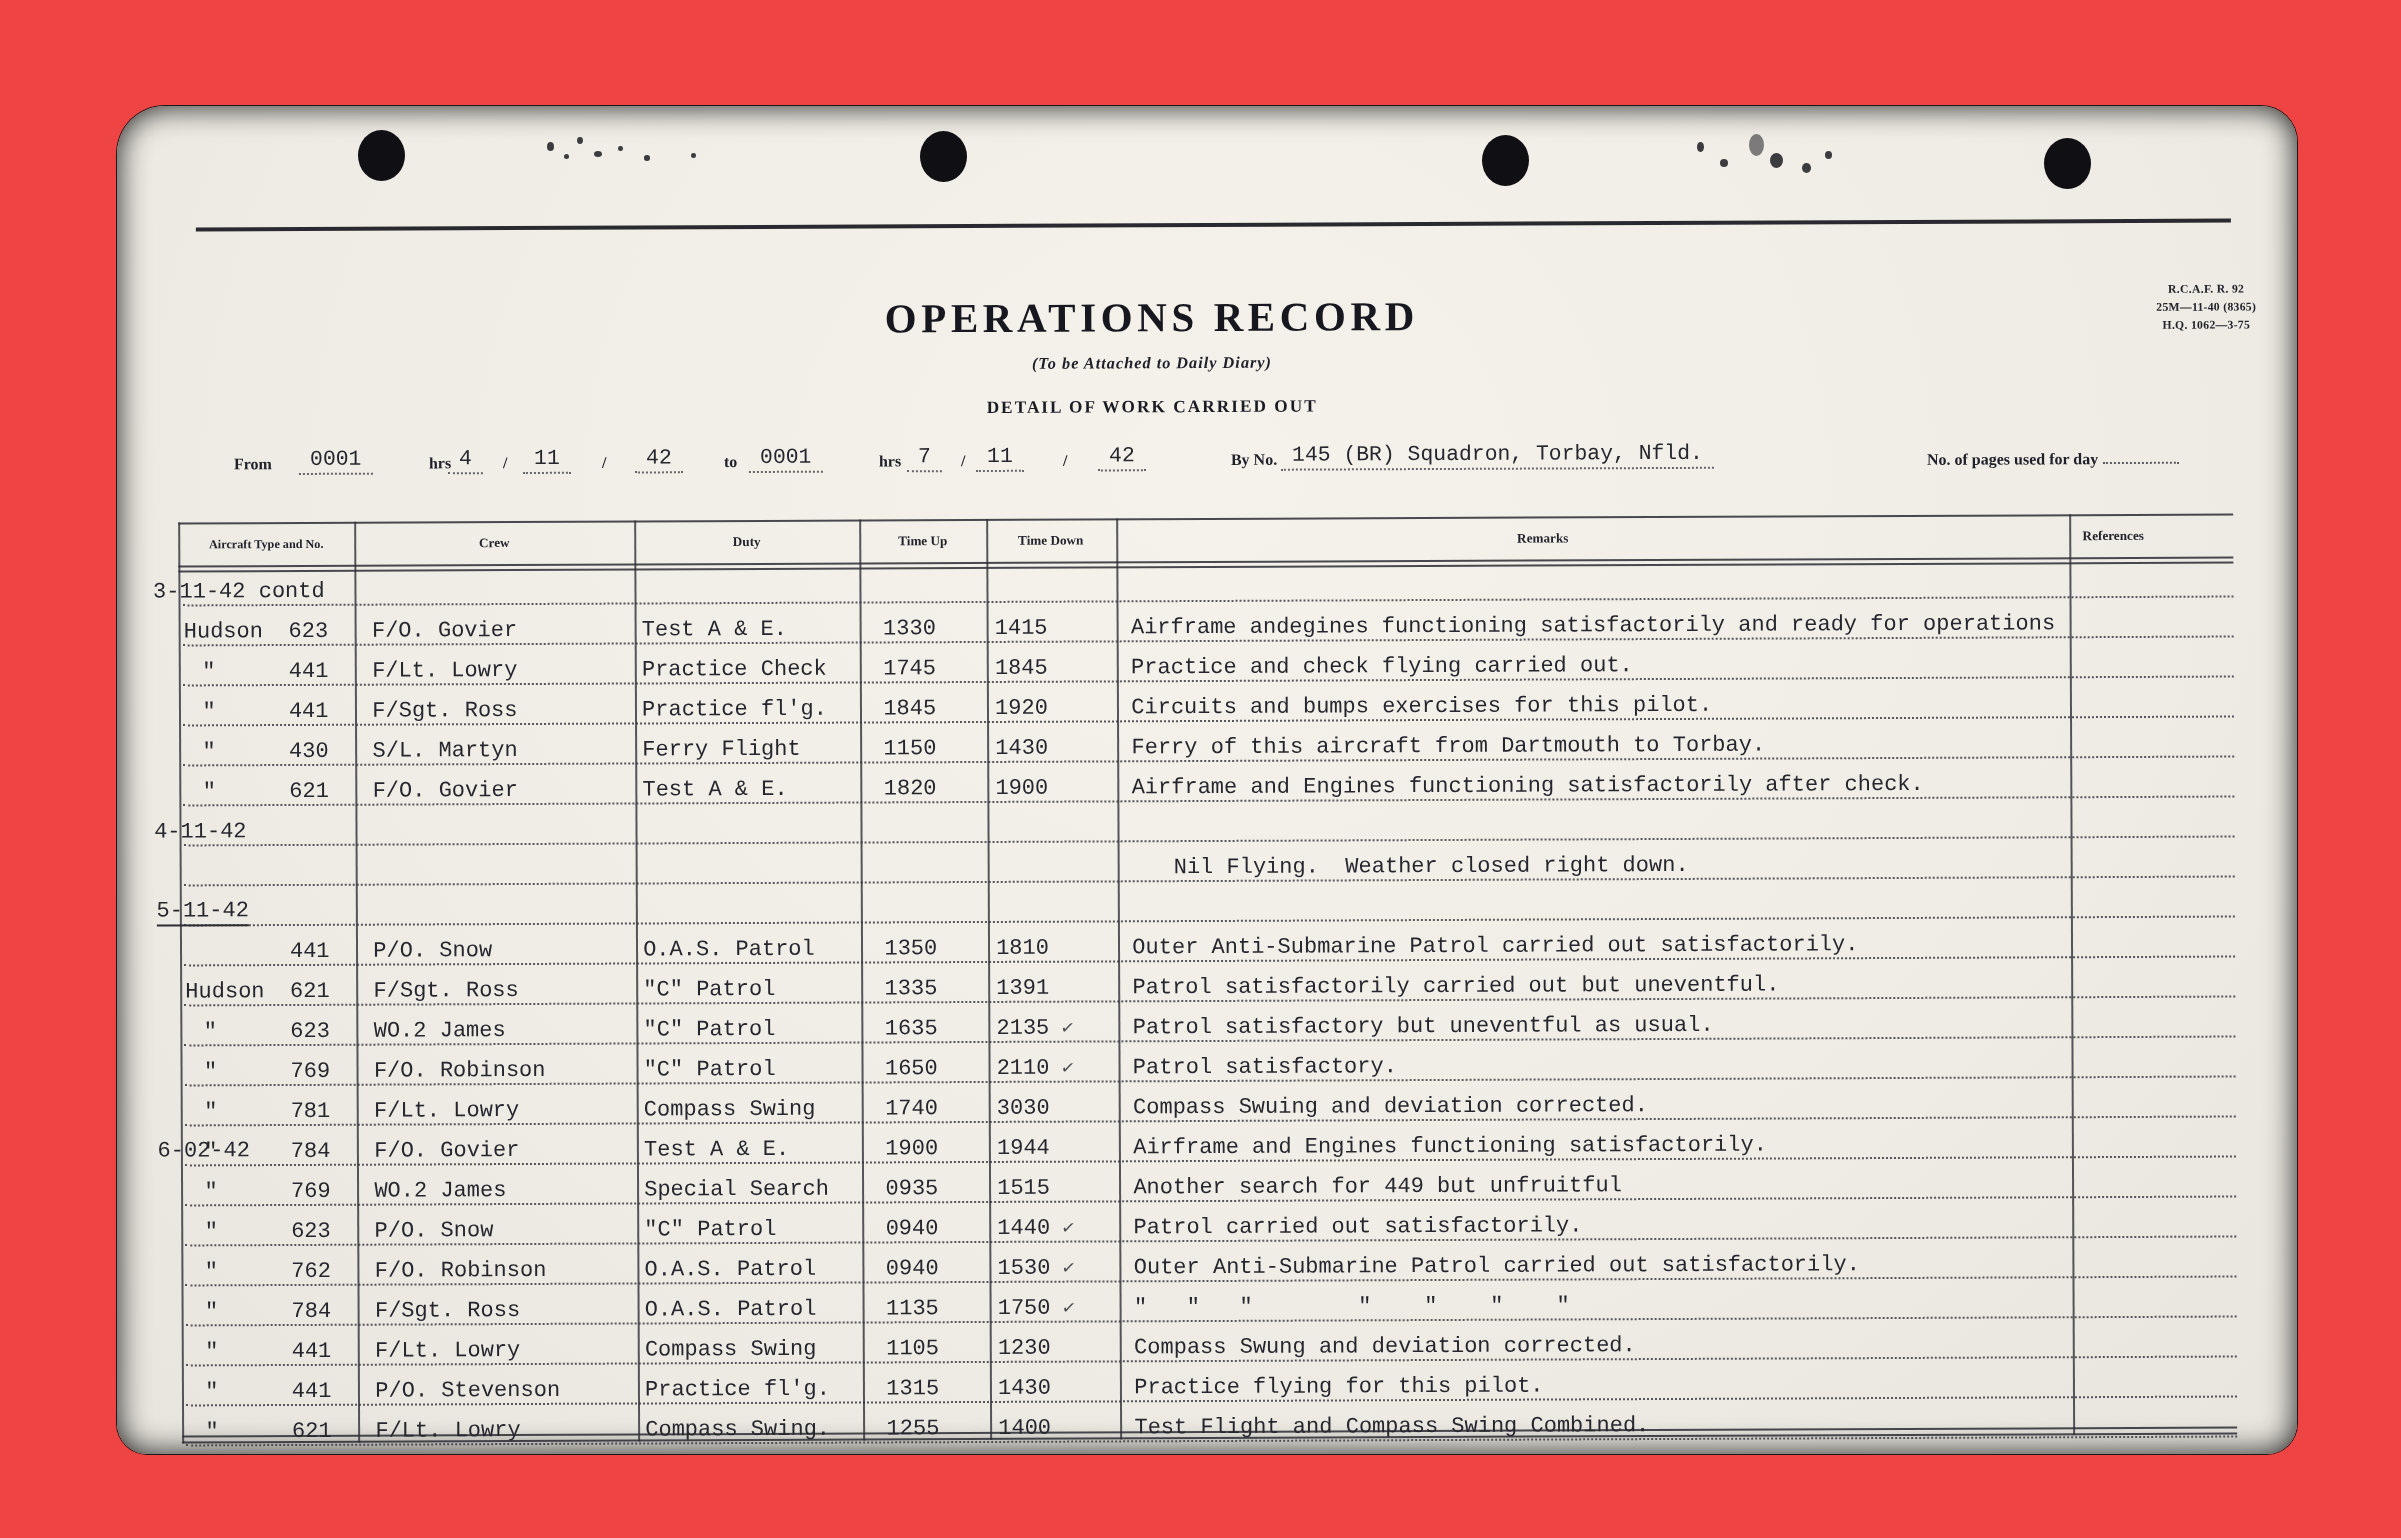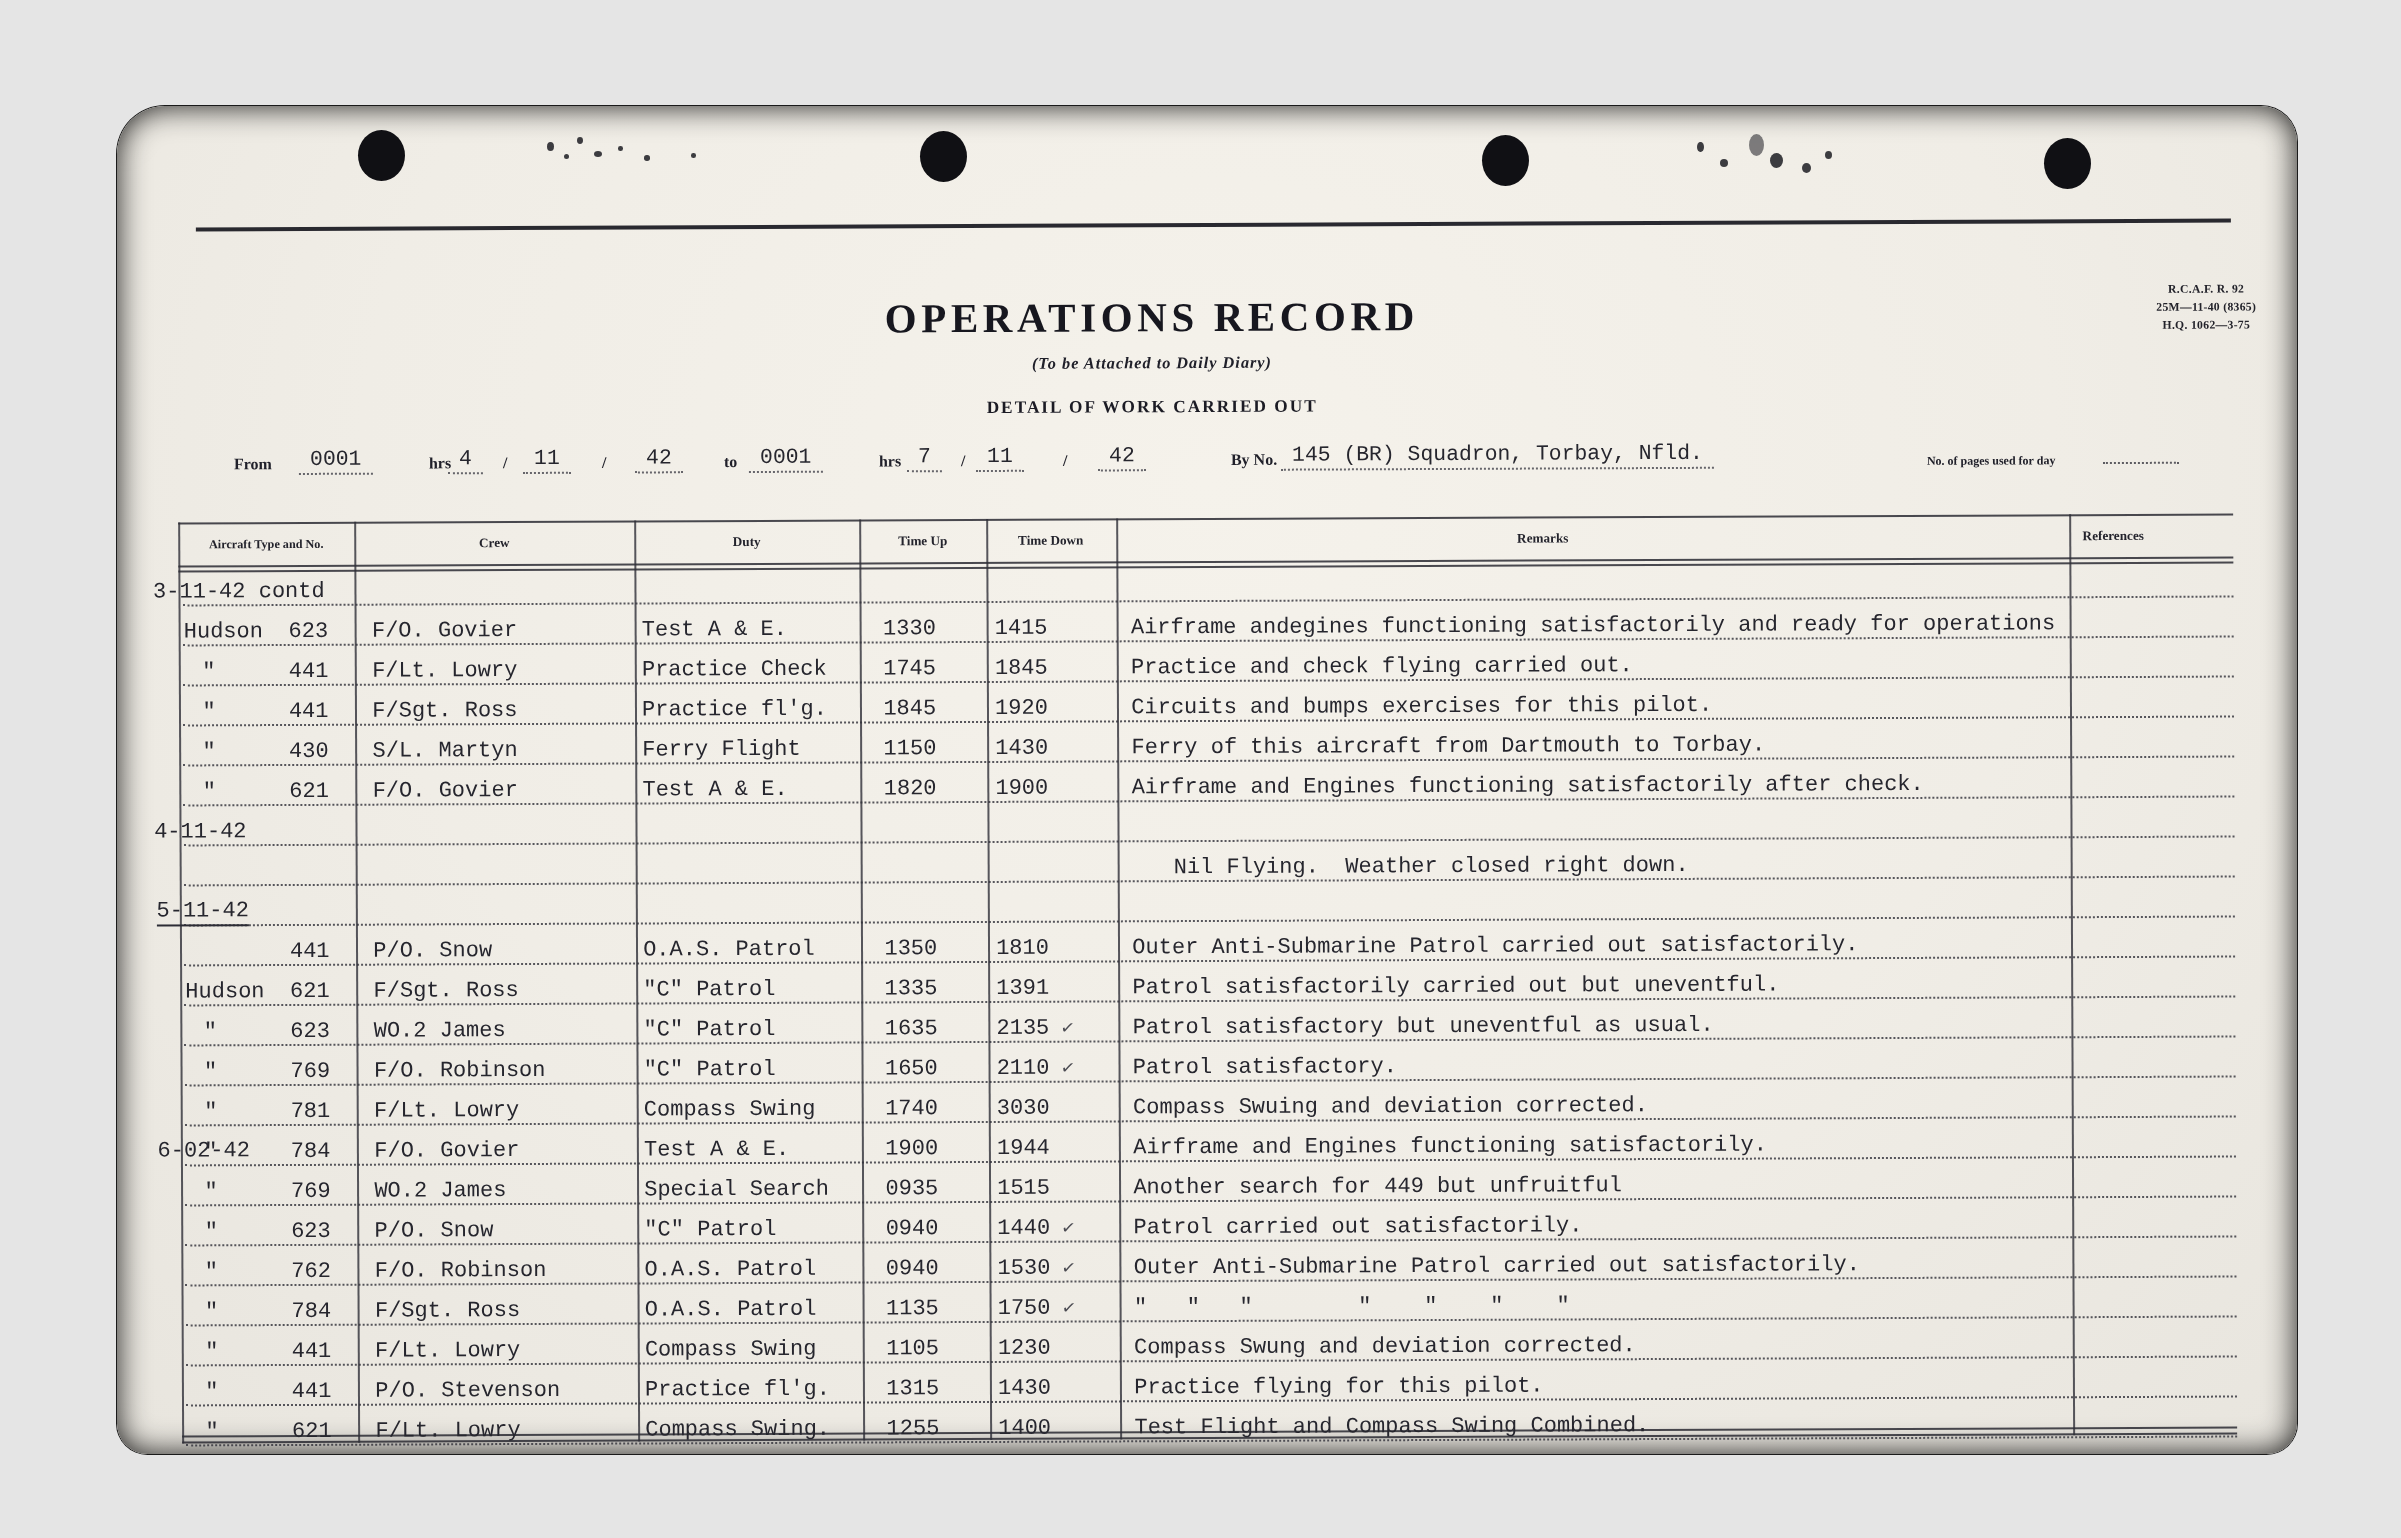--- a/index.html
+++ b/index.html
@@ -1,16 +1,16 @@
 <!DOCTYPE html>
 <html style="font-size:8.1px"><head>
 <meta charset="utf-8">
 <style>
   html,body{margin:0;padding:0;background:#080808;}
-  .stage{position:relative;width:2401px;height:1539px;background:#e5e5e5;overflow:hidden;
+  .stage{position:relative;width:2401px;height:1539px;background:#ef4444;overflow:hidden;
          font-family:"Liberation Serif", serif;}
   .paper{position:absolute;left:117px;top:106px;width:2180px;height:1348px;
          background:radial-gradient(ellipse at 50% 28%, #f5f2eb 0%, #f0ede6 55%, #e8e5de 100%);
          border-radius:48px 36px 30.5px 30.5px;box-shadow:0 0 30.5px rgba(0,0,0,.9) inset, 0 0 0 1px #1a1a1a;}
   .content{position:absolute;inset:0;transform:rotate(-0.25deg);transform-origin:50% 45%;}
   .hole{position:absolute;width:47px;height:51px;border-radius:50%;background:#101014;}
   .speck{position:absolute;border-radius:50%;background:#1c1c22;opacity:.85;}
   .toprule{position:absolute;left:81px;top:117px;width:2035px;height:3.6px;background:#181820;opacity:.92;}
   .codes{position:absolute;left:1974px;top:179px;width:234px;text-align:center;
          font-weight:bold;font-size:11.7px;line-height:1.55;color:#22222a;letter-spacing:0.3px;}
@@ -18,21 +18,21 @@
          font-size:41px;letter-spacing:4.6px;color:#17171f;}
   .subtitle{position:absolute;left:0;right:107px;top:247px;text-align:center;font-style:italic;
          font-weight:bold;font-size:16.3px;letter-spacing:1px;color:#20202a;}
   .section-head{position:absolute;left:0;right:107px;top:291px;text-align:center;font-weight:bold;
          font-size:17.3px;letter-spacing:2px;color:#1b1b24;}
   .typed{font-family:"Liberation Mono", monospace;color:#26262e;}
   .fromline{position:absolute;left:0;top:336px;width:100%;height:30.5px;font-size:16px;color:#20202a;}
   .fromline .lab{position:absolute;bottom:3.1px;font-weight:bold;}
   .fromline .typed{position:absolute;bottom:2px;font-size:21.4px;
          border-bottom:2px dotted rgba(55,55,64,.75);padding:0 11.2px 1.5px 11.2px;}
-  .pages-label{position:absolute;left:1811px;bottom:1px;font-weight:bold;font-size:12px;}
+  .pages-label{position:absolute;left:1811px;bottom:1px;font-weight:bold;font-size:16px;}
   .pages-dots{position:absolute;left:1987px;bottom:4.1px;width:76px;border-bottom:2px dotted rgba(55,55,64,.8);}
   
   .table-box{position:absolute;left:62px;top:412px;width:2078px;height:921px;}
   .hline{position:absolute;left:0;height:2px;background:#2a2a33;opacity:.85;}
   .vline{position:absolute;top:0;bottom:0;width:1.5px;background:#2e2e37;opacity:.8;}
   .thead{position:absolute;left:0;top:0;width:100%;height:44px;display:grid;
          grid-template-columns:176px 280px 225px 127px 129px 855px 286px;align-items:center;
          font-weight:bold;font-size:13.2px;color:#23232c;text-align:center;}
   .rows{position:absolute;left:0;top:48px;width:100%;}
   .trow{position:relative;display:grid;grid-template-columns:176px 280px 225px 127px 129px 855px 286px;

